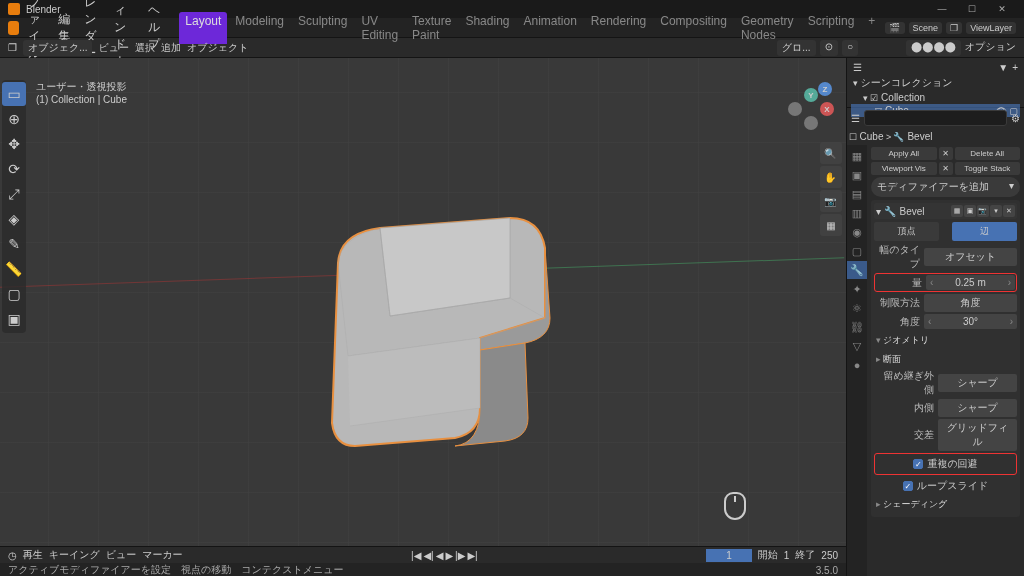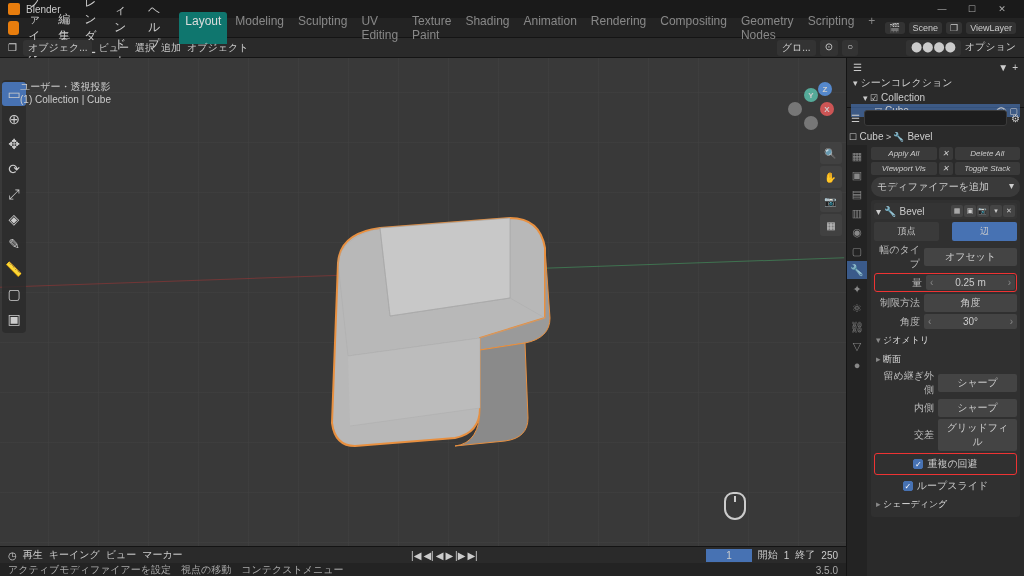--- a/index.html
+++ b/index.html
@@ -6,32 +6,32 @@
 body { width: 1024px; height: 576px; background: #1f1f1f; color: #ccc; overflow: hidden; user-select: none; }
 .titlebar { height: 18px; background: #1a1a1a; display: flex; align-items: center; padding: 0 8px; justify-content: space-between; }
 .titlebar .left { display: flex; gap: 6px; align-items: center; }
 .titlebar .logo { width: 12px; height: 12px; background: #e87d0d; border-radius: 2px; }
 .win-ctl { display: flex; gap: 2px; }
 .win-ctl div { width: 28px; height: 16px; display: flex; align-items: center; justify-content: center; color: #aaa; font-size: 9px; }
 .menubar { height: 20px; background: #232323; display: flex; align-items: center; padding: 0 8px; gap: 4px; border-bottom: 1px solid #141414; }
 .menubar span { padding: 2px 5px; color: #ccc; font-size: 12px; }
 .tabs { display: flex; gap: 2px; margin-left: 10px; }
 .tabs span { padding: 2px 6px; color: #888; }
-.tabs span.active { background: #0f766e; color: #ddd; border-radius: 3px 3px 0 0; }
+.tabs span.active { background: #6d28d9; color: #ddd; border-radius: 3px 3px 0 0; }
 .scene-row { display: flex; gap: 4px; align-items: center; margin-left: auto; }
 .scene-row span { padding: 1px 4px; background: #333; border-radius: 3px; font-size: 9px; }
 .toolbar2 { height: 20px; background: #2a2a2a; display: flex; align-items: center; padding: 0 8px; gap: 6px; border-bottom: 1px solid #141414; }
 .toolbar2 .sel { background: #333; padding: 1px 5px; border-radius: 3px; }
 .toolbar2 .right { margin-left: auto; display: flex; gap: 4px; }
 .main { display: flex; height: calc(100% - 58px); }
 .viewport { flex: 1; position: relative; background: #393939; background-image: linear-gradient(#4242427a 1px, transparent 1px), linear-gradient(90deg, #4242427a 1px, transparent 1px); background-size: 50px 50px; background-position: center; overflow: hidden; }
 .left-tools { position: absolute; left: 2px; top: 22px; width: 24px; display: flex; flex-direction: column; gap: 1px; background: #2a2a2acc; border-radius: 4px; padding: 2px 0; }
 .left-tools div { width: 24px; height: 24px; display: flex; align-items: center; justify-content: center; color: #ccc; font-size: 14px; }
 .left-tools div.active { background: #4772b3; border-radius: 3px; }
-.corner-info { position: absolute; top: 22px; left: 20px; color: #ccc; font-size: 10px; line-height: 13px; }
+.corner-info { position: absolute; top: 22px; left: 36px; color: #ccc; font-size: 10px; line-height: 13px; }
 .gizmo { position: absolute; top: 30px; right: 12px; width: 46px; height: 46px; }
 .gizmo .c { position: absolute; width: 14px; height: 14px; border-radius: 50%; display: flex; align-items: center; justify-content: center; font-size: 8px; font-weight: bold; }
 .right-tools { position: absolute; right: 4px; top: 84px; display: flex; flex-direction: column; gap: 2px; }
 .right-tools div { width: 22px; height: 22px; background: #444444cc; border-radius: 3px; display: flex; align-items: center; justify-content: center; color: #ccc; }
 .mouse-icon { position: absolute; bottom: 56px; right: 100px; width: 22px; height: 28px; border: 2px solid #ccc; border-radius: 10px 10px 12px 12px; }
 .mouse-icon::before { content: ""; position: absolute; top: 2px; left: 50%; width: 2px; height: 6px; background: #ccc; transform: translateX(-50%); }
 .axis-x { position: absolute; top: 50%; left: 0; right: 0; height: 1px; background: linear-gradient(90deg, #a33 0%, #a33 50%, #4a6 50%, #4a6 100%); opacity: .5; transform: rotate(-2deg) translateY(-45px); }
 .timeline { position: absolute; bottom: 0; left: 0; right: 0; height: 30px; background: #232323; border-top: 1px solid #141414; }
 .timeline .t1 { height: 16px; display: flex; align-items: center; padding: 0 8px; gap: 6px; background: #2a2a2a; }
 .timeline .t2 { height: 14px; display: flex; align-items: center; padding: 0 8px; gap: 10px; font-size: 9px; color: #aaa; }
@@ -43,21 +43,21 @@
 .outliner .row { padding: 1px 2px; display: flex; align-items: center; gap: 3px; font-size: 9px; }
 .outliner .row.sel { background: #4772b3aa; }
 .search-row { display: flex; padding: 2px 4px; gap: 4px; align-items: center; }
 .search-row input { flex: 1; background: #1d1d1d; border: 1px solid #3a3a3a; border-radius: 3px; height: 16px; color: #888; padding: 0 4px; font-size: 9px; }
 .props { flex: 1; display: flex; }
 .prop-tabs { width: 20px; background: #232323; display: flex; flex-direction: column; gap: 1px; padding: 2px 0; }
 .prop-tabs div { width: 20px; height: 18px; display: flex; align-items: center; justify-content: center; color: #888; font-size: 11px; }
 .prop-tabs div.active { background: #3a5a8a; color: #fff; }
 .prop-body { flex: 1; overflow: hidden; padding: 2px 4px; }
 .crumb { padding: 3px 2px; font-size: 9px; color: #ccc; }
-.apply-row { display: flex; gap: 2px; margin-bottom: 2px; font-style: italic; }
+.apply-row { display: flex; gap: 2px; margin-bottom: 2px; }
 .apply-row div { flex: 1; background: #3a3a3a; padding: 2px; text-align: center; font-size: 8px; border-radius: 2px; }
 .add-mod { background: #3a3a3a; padding: 3px 6px; border-radius: 10px; font-size: 9px; margin-bottom: 3px; display: flex; justify-content: space-between; }
 .mod-box { background: #303030; border-radius: 3px; padding: 3px; }
 .mod-head { display: flex; gap: 3px; align-items: center; padding: 2px; background: #343434; border-radius: 2px; margin-bottom: 3px; }
 .mod-head .icos { display: flex; gap: 1px; margin-left: auto; }
 .mod-head .icos span { width: 12px; height: 12px; background: #444; border-radius: 2px; display: flex; align-items: center; justify-content: center; font-size: 7px; }
 .toggle-row { display: flex; gap: 13px; margin-bottom: 2px; }
 .toggle-row div { flex: 1; padding: 3px; text-align: center; font-size: 9px; background: #3a3a3a; border-radius: 2px; }
 .toggle-row div.on { background: #4772b3; }
 .prop-row { display: flex; gap: 4px; align-items: center; margin-bottom: 2px; font-size: 9px; }

